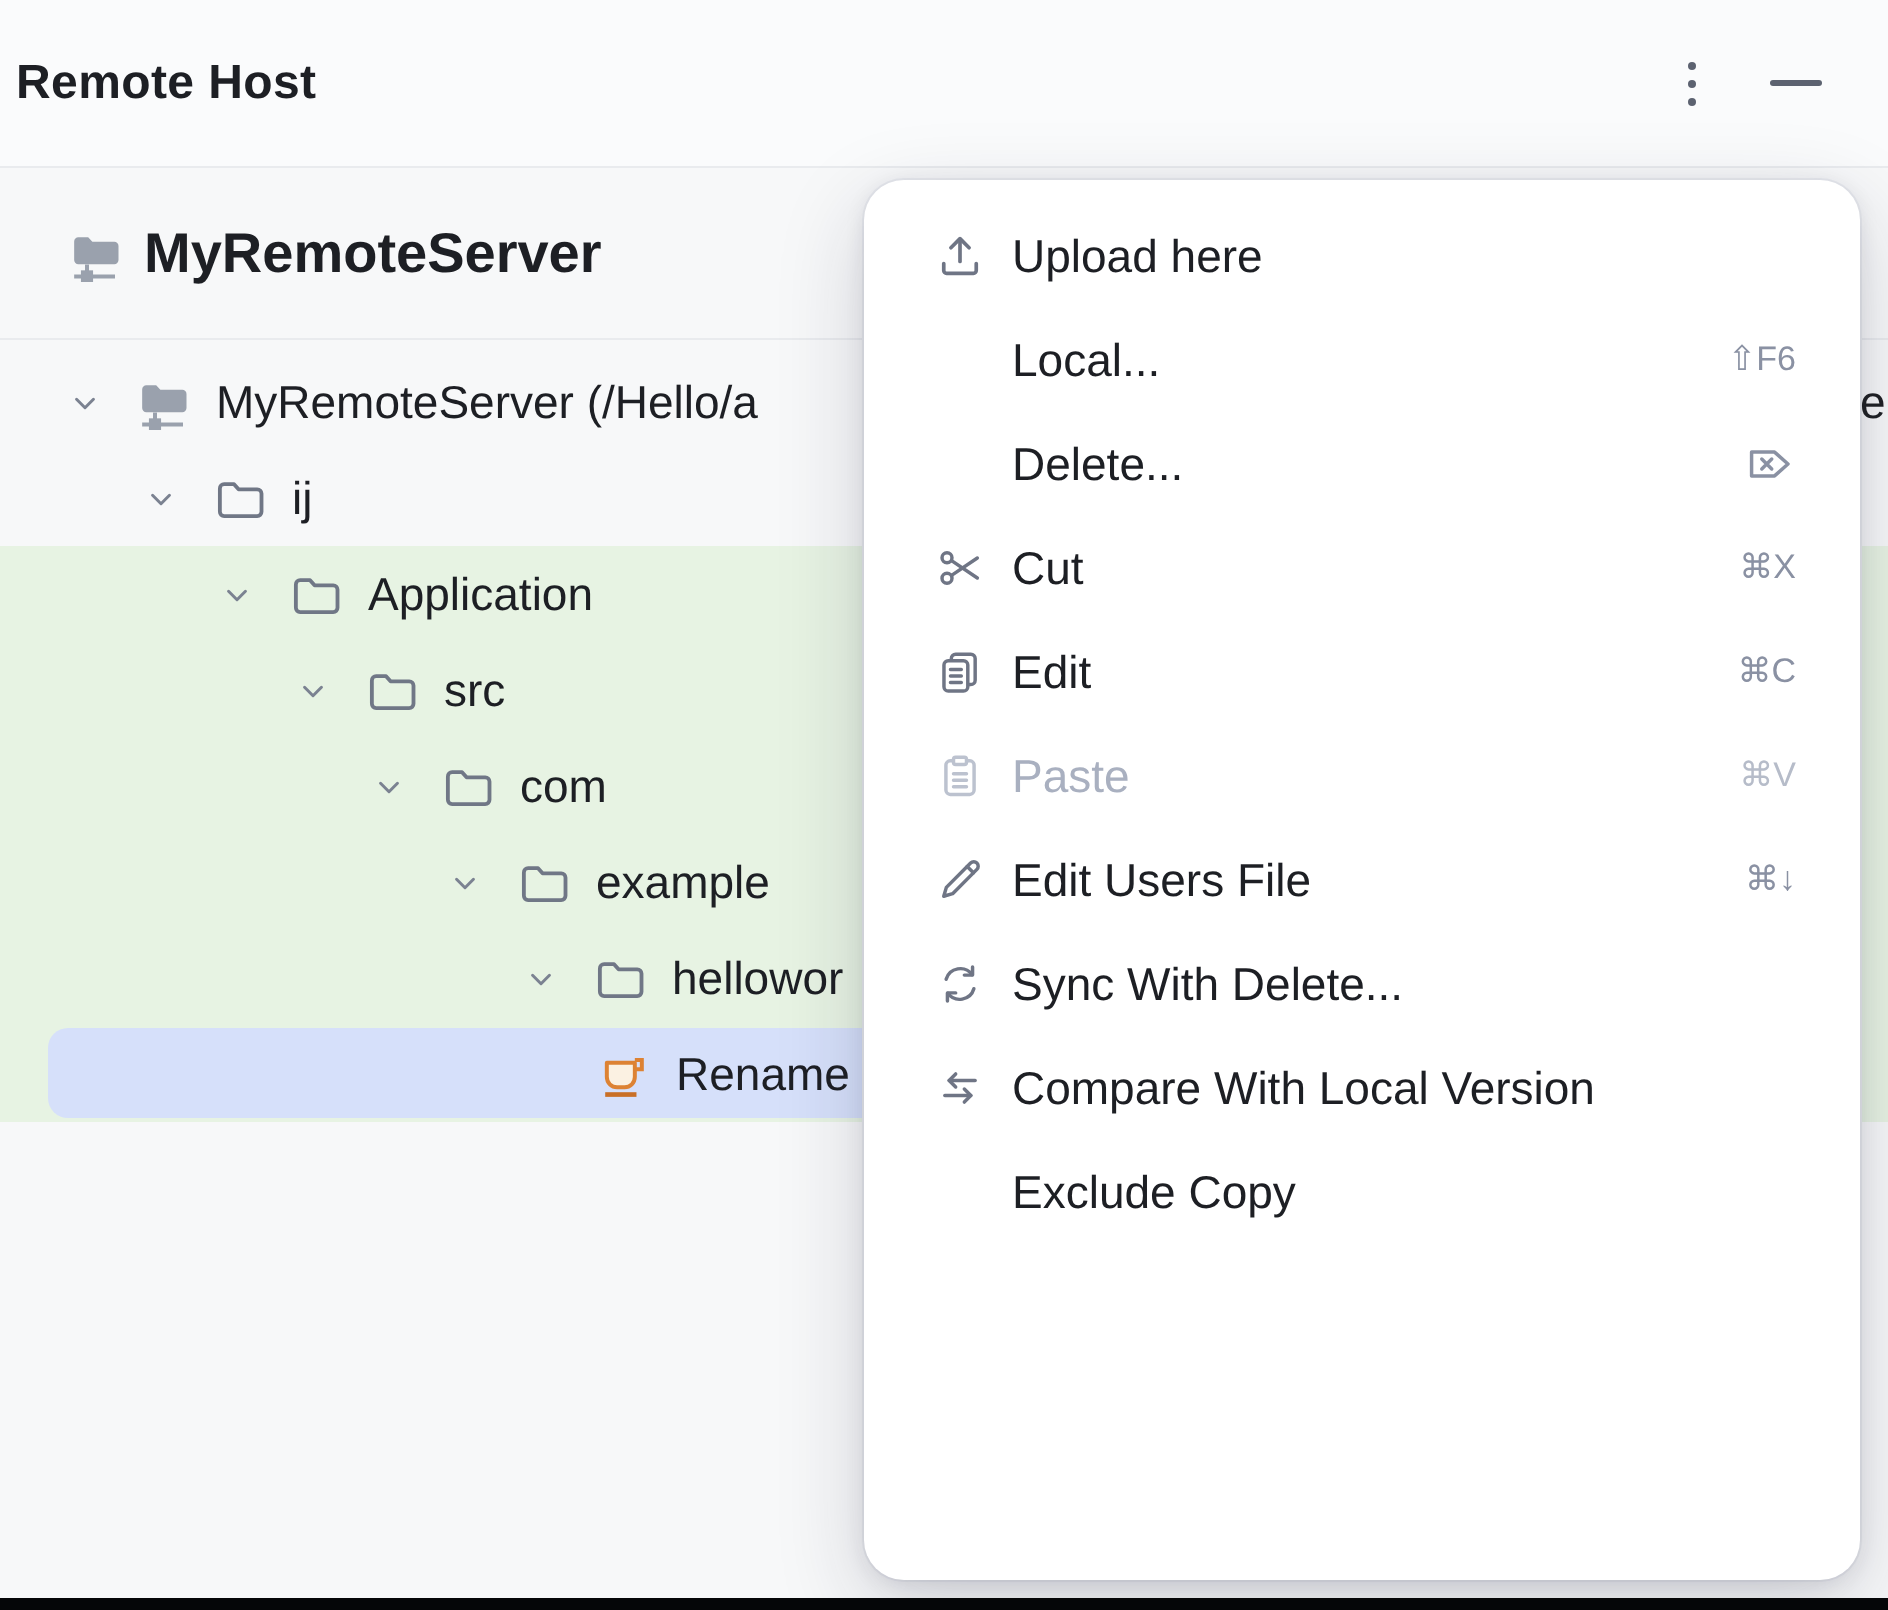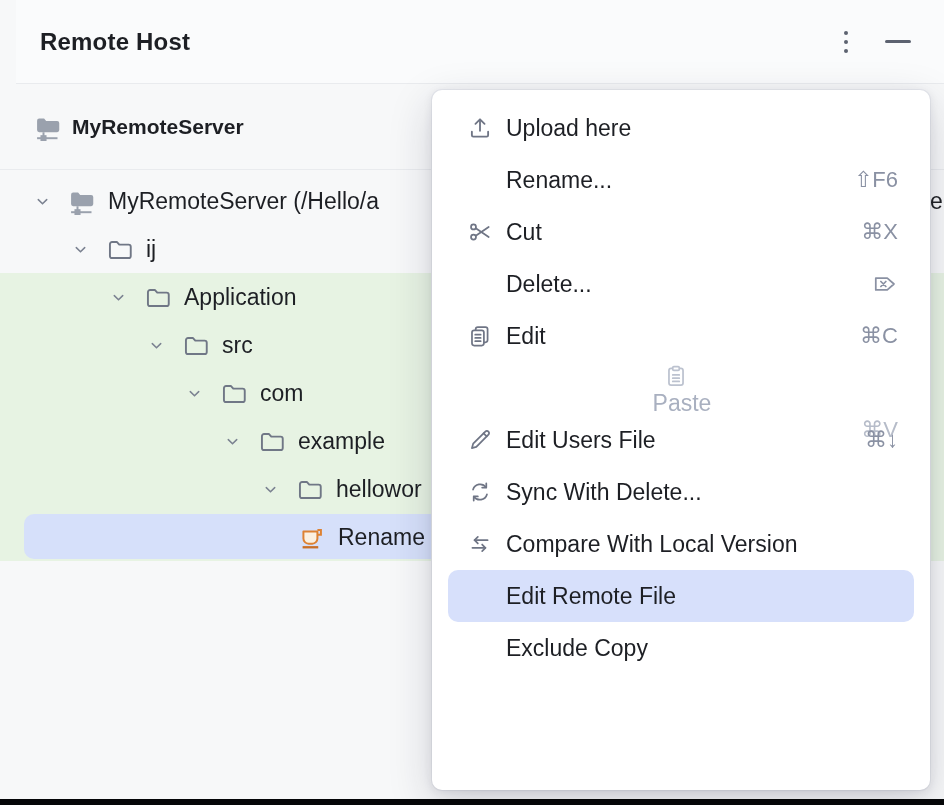--- a/index.html
+++ b/index.html
@@ -8,39 +8,38 @@
     position:relative; overflow:hidden;
     background:#f7f8f9;
     font-family:"Liberation Sans","DejaVu Sans",sans-serif;
     color:#1d1f24;
   }
   
   .titlebar {
     position:absolute; top:0; left:0; right:0; height:84px;
     display:flex; align-items:center;
     border-bottom:1px solid #e9ebee; background:#fafbfc;
-    padding:0 28px 0 24px;
-    margin-left:16px;
+    padding:0 28px 0 8px;
   }
   .titlebar .title { font-size:24px; font-weight:700; letter-spacing:.2px; }
   .titlebar .spacer { flex:1; }
   .iconbtn { width:36px; height:36px; display:flex; align-items:center; justify-content:center; border-radius:6px; }
   .kebab { display:flex; flex-direction:column; gap:5px; }
   .kebab i { width:4px; height:4px; border-radius:50%; background:#5c6270; }
   .minimize { width:26px; height:3px; background:#5c6270; border-radius:2px; }
   .titlebar .iconbtn + .iconbtn { margin-left:16px; }
 
   
   .serverbar {
     position:absolute; top:85px; left:0; right:0; height:85px;
     display:flex; align-items:center; gap:10px;
     border-bottom:1px solid #e9ebee; background:#f7f8f9;
     padding:0 24px 0 32px;
   }
-  .serverbar .label { font-size:21px; font-weight:700;text-align:right; }
+  .serverbar .label { font-size:28px; font-weight:700;text-align:right; }
 
   
   .tree { position:absolute; top:177px; left:0; right:0; height:384px; }
   .green-band { position:absolute; left:0; right:0; top:96px; height:288px; background:#e7f3e3; z-index:0; }
   .selection-pill { position:absolute; left:24px; width:896px; top:337px; height:45px; background:#d6e0fa; border-radius:10px; z-index:1; }
   .trow {
     position:relative; z-index:2;
     height:48px; display:flex; align-items:center; gap:12px;
     font-size:23px; white-space:nowrap;
   }
@@ -50,35 +49,35 @@
   .d3{padding-left:144px;} .d4{padding-left:182px;} .d5{padding-left:220px;}
   .d6{padding-left:258px;} .d7{padding-left:296px;}
   .overflow-frag {
     position:absolute; left:930px; top:177px; height:48px; z-index:60;
     display:flex; align-items:center; font-size:23px;
   }
 
   
   .menu {
     position:absolute; left:432px; top:90px; width:498px; height:700px; z-index:50;
-    background:#ffffff; border-radius:10px;
+    background:#ffffff; border-radius:20px;
     box-shadow:0 14px 44px rgba(25,30,55,.18), 0 2px 10px rgba(25,30,55,.10), 0 0 0 1px #eceef2;
     padding:12px 0;
   }
   .mitem {
     height:52px; margin:0 16px; border-radius:10px;
     display:flex; align-items:center;
     padding:0 16px 0 18px;
     font-size:23px; color:#1d1f24; white-space:nowrap;
   }
   .mitem .micon { width:28px; height:28px; flex:0 0 28px; margin-right:12px;
     display:flex; align-items:center; justify-content:center; }
-  .mitem .short { margin-left:auto; color:#8a91a3; font-size:22px; display:flex; align-items:center; gap:2px; }
+  .mitem .short { margin-left:auto; color:#8a91a3; font-size:17px; display:flex; align-items:center; gap:2px; }
   .mitem.highlighted { background:#d7e0fb; }
-  .mitem.disabled { color:#a9b0c0;flex-direction:column; }
+  .mitem.disabled { color:#a9b0c0; }
   .mitem.disabled .short { color:#b6bcc9; }
 
   .bottom-strip { position:absolute; left:0; right:0; bottom:0; height:6px; background:#050608; z-index:70; }
 </style>
 </head>
 <body>
 
 <div class="titlebar">
   <span class="title">Remote Host</span>
   <span class="spacer"></span>
@@ -237,53 +236,53 @@
           </g>
         </svg>
     </span>
     <span>Upload here</span>
     <span class="short"></span>
   </div>
 
 
   <div class="mitem">
     <span class="micon"></span>
-    <span>Rename...</span>
+    <span>Local...</span>
     <span class="short">⇧F6</span>
+  </div>
+
+  <div class="mitem">
+    <span class="micon"></span>
+    <span>Delete...</span>
+    <span class="short">
+      <svg width="26" height="26" viewBox="0 0 24 24">
+          <g fill="none" stroke="#8a91a3" stroke-width="1.6" stroke-linejoin="round" stroke-linecap="round">
+        <path d="M3.5 6.5h10.6L20.3 12l-6.2 5.5H3.5z"></path>
+        <path d="M8.2 9.7l4.6 4.6M12.8 9.7l-4.6 4.6"></path>
+          </g>
+        </svg>
+    </span>
   </div>
 
   <div class="mitem">
     <span class="micon">
       <svg width="26" height="26" viewBox="0 0 24 24">
           <g fill="none" stroke="#6f7585" stroke-width="1.6" stroke-linecap="round">
         <circle cx="6" cy="7.3" r="2.3"></circle>
             <circle cx="6" cy="16.7" r="2.3"></circle>
         <path d="M8.1 8.6L20 16.6"></path>
             <path d="M8.1 15.4L20 7.4"></path>
           </g>
         </svg>
     </span>
     <span>Cut</span>
     <span class="short">⌘X</span>
   </div>
 
   <div class="mitem">
-    <span class="micon"></span>
-    <span>Delete...</span>
-    <span class="short">
-      <svg width="26" height="26" viewBox="0 0 24 24">
-          <g fill="none" stroke="#8a91a3" stroke-width="1.6" stroke-linejoin="round" stroke-linecap="round">
-        <path d="M3.5 6.5h10.6L20.3 12l-6.2 5.5H3.5z"></path>
-        <path d="M8.2 9.7l4.6 4.6M12.8 9.7l-4.6 4.6"></path>
-          </g>
-        </svg>
-    </span>
-  </div>
-
-  <div class="mitem">
     <span class="micon">
       <svg width="26" height="26" viewBox="0 0 24 24">
           <g fill="none" stroke="#6f7585" stroke-width="1.6" stroke-linejoin="round">
         <rect x="8" y="3.8" width="11" height="14" rx="2"></rect>
         <rect x="4.6" y="6.8" width="11" height="14" rx="2" fill="#ffffff"></rect>
         <path d="M7.6 10.8h5M7.6 13.8h5M7.6 16.8h5" stroke-linecap="round"></path>
           </g>
         </svg>
     </span>
     <span>Edit</span>
@@ -340,25 +339,20 @@
             <path d="M10 5.5l-3 3 3 3"></path>
         <path d="M5 15.5h12"></path>
             <path d="M14 12.5l3 3-3 3"></path>
           </g>
         </svg>
     </span>
     <span>Compare With Local Version</span>
     <span class="short"></span>
   </div>
 
-  <div class="mitem highlighted">
-    <span class="micon"></span>
-    <span>Edit Remote File</span>
-    <span class="short"></span>
-  </div>
 
 
   <div class="mitem">
     <span class="micon"></span>
     <span>Exclude Copy</span>
     <span class="short"></span>
   </div>
 
 </div>
 

